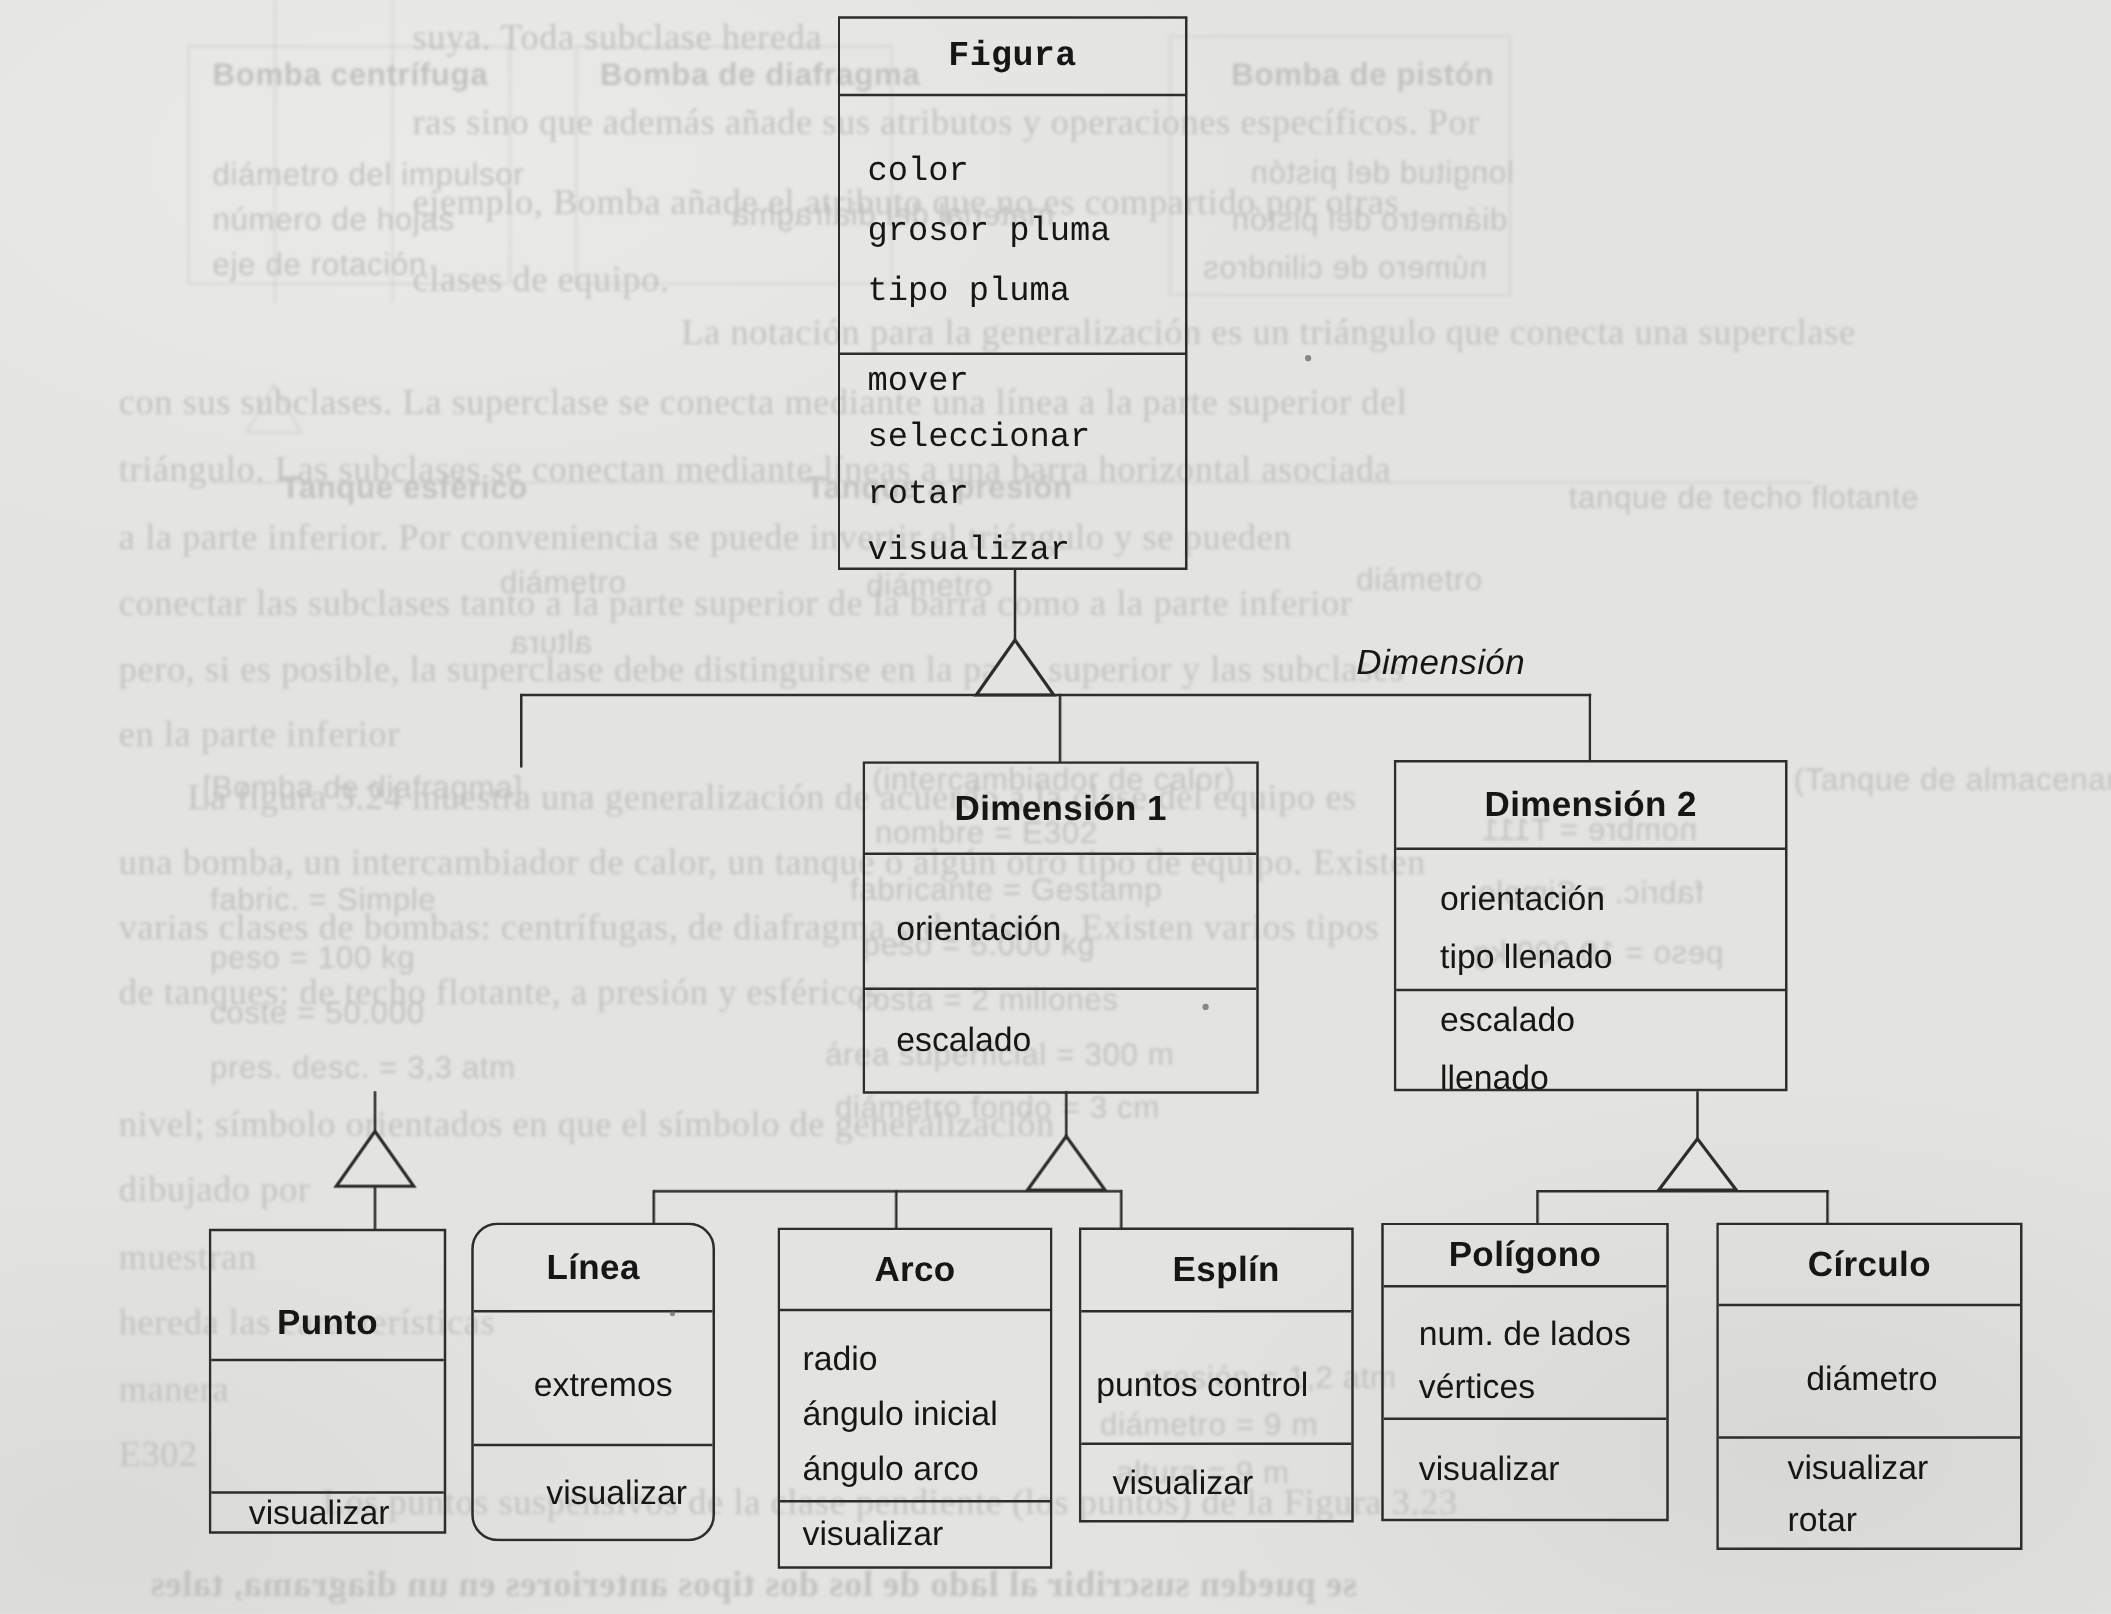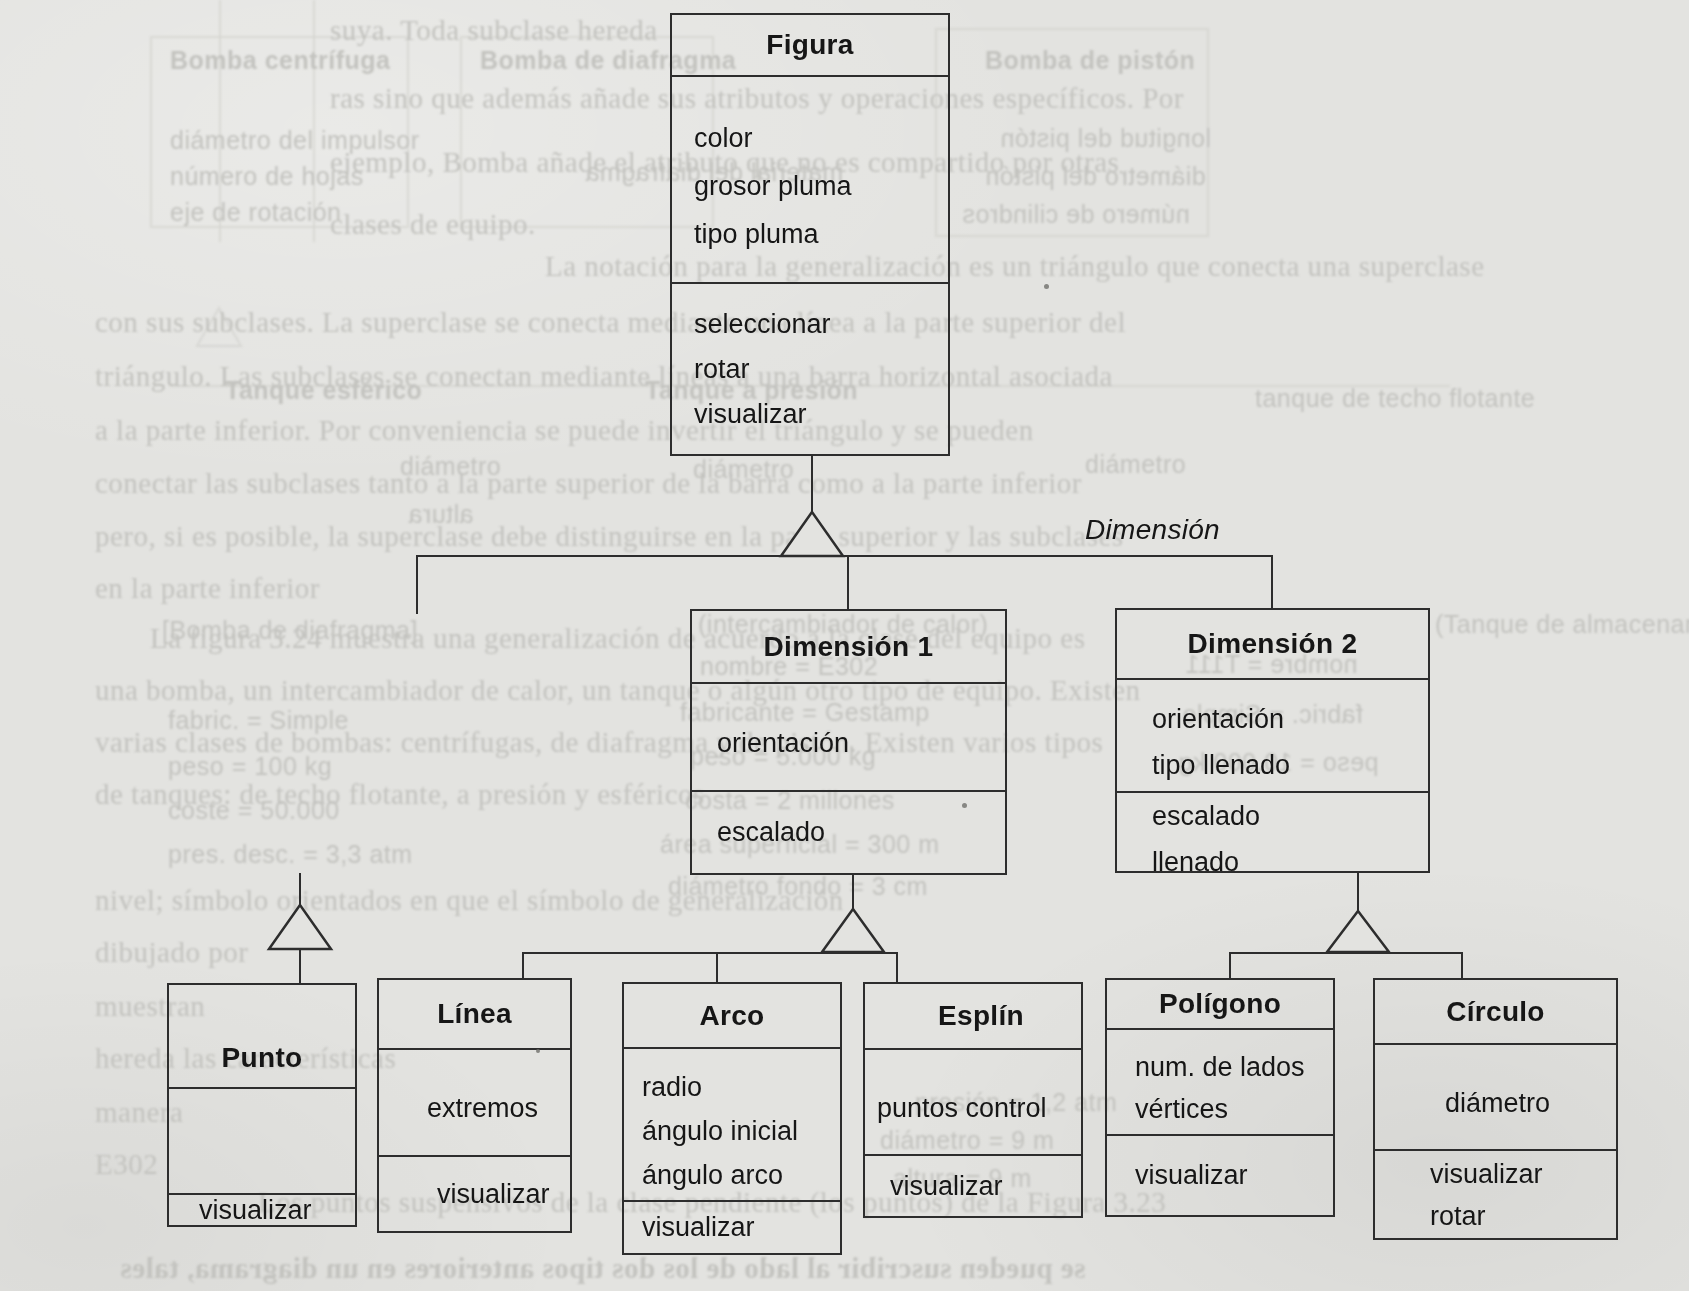--- a/index.html
+++ b/index.html
@@ -49,21 +49,21 @@
     box-sizing:border-box;flex:0 0 auto;letter-spacing:.3px;
   }
   .cls .sec{
     box-sizing:border-box;flex:0 0 auto;display:flex;flex-direction:column;
     justify-content:center;font-size:27px;
   }
   .cls .sec.divided{border-bottom:2px solid var(--line);margin-top:12px;}
   .cls .sec .li{display:block;}
 
   
-  #box-figura{left:670px;top:13px;width:280px;height:443px;}
+  #box-figura{left:670px;top:13px;width:280px;height:443px;font-family:Liberation Mono, monospace;}
   #box-figura .title{height:62px;}
   #box-figura .attrs{height:195px;padding-left:22px;line-height:48px;}
   #box-figura .ops{flex:1 1 auto;padding-left:22px;line-height:45px;}
 
   
   #box-dim0{left:266px;top:613px;width:306px;height:262px;}
   #box-dim0 .title{height:77px;}
   #box-dim0 .body{flex:1 1 auto;}
 
   
@@ -77,21 +77,21 @@
   #box-dim2 .title{height:70px;}
   #box-dim2 .attrs{height:101px;padding-left:35px;line-height:46px;}
   #box-dim2 .ops{flex:1 1 auto;padding-left:35px;line-height:46px;}
 
   
   #box-punto{left:167px;top:983px;width:190px;height:244px;}
   #box-punto .title{height:60px;margin-top:44px;}
   #box-punto .attrs{height:94px;}
   #box-punto .ops{flex:1 1 auto;padding-left:30px;}
 
-  #box-linea{left:377px;top:978px;width:195px;height:255px;}
+  #box-linea{left:377px;top:978px;width:195px;height:255px;border-radius:21px;}
   #box-linea .title{height:70px;}
   #box-linea .attrs{height:95px;padding-left:48px;}
   #box-linea .ops{flex:1 1 auto;padding-left:58px;}
 
   #box-arco{left:622px;top:982px;width:220px;height:273px;}
   #box-arco .title{height:65px;}
   #box-arco .attrs{height:141px;padding-left:18px;line-height:44px;}
   #box-arco .ops{flex:1 1 auto;padding-left:18px;}
 
   #box-esplin{left:863px;top:982px;width:220px;height:236px;}
@@ -220,20 +220,21 @@
     </div>
 
   <div class="cls" id="box-figura">
     <div class="title">Figura</div>
     <div class="sec attrs divided">
       <span class="li">color</span>
       <span class="li">grosor pluma</span>
       <span class="li">tipo pluma</span>
     </div>
     <div class="sec ops">
+      <span class="li">mover</span>
       <span class="li">seleccionar</span>
       <span class="li">rotar</span>
       <span class="li">visualizar</span>
     </div>
   </div>
 
 
   <div class="cls" id="box-dim1">
     <div class="title">Dimensión 1</div>
     <div class="sec attrs divided">

